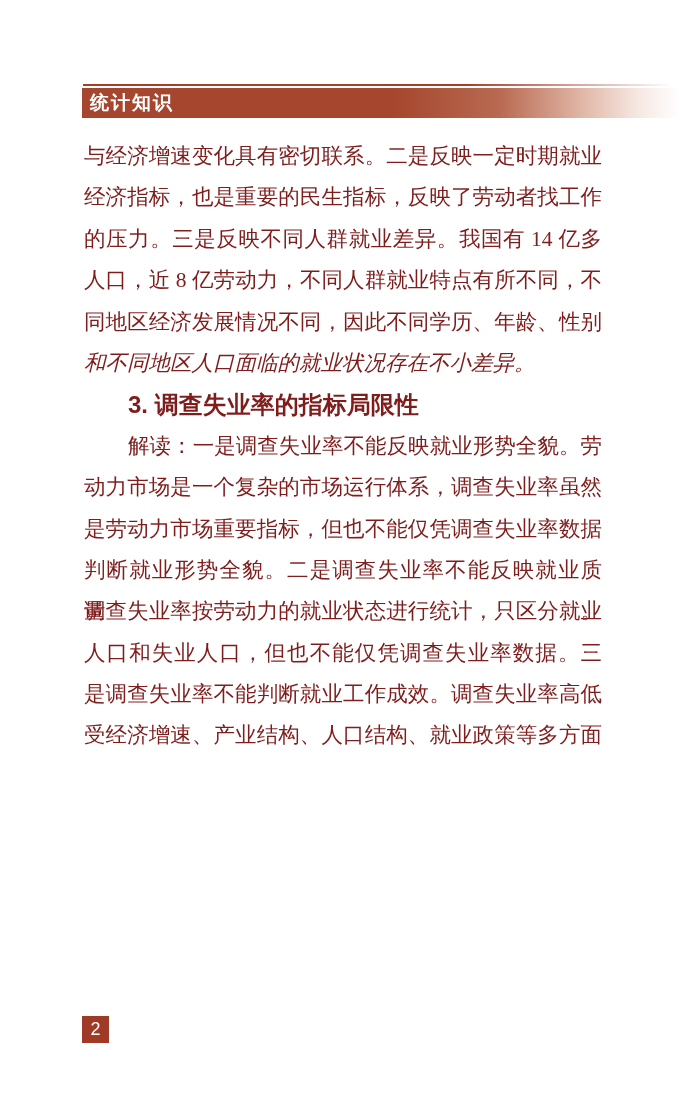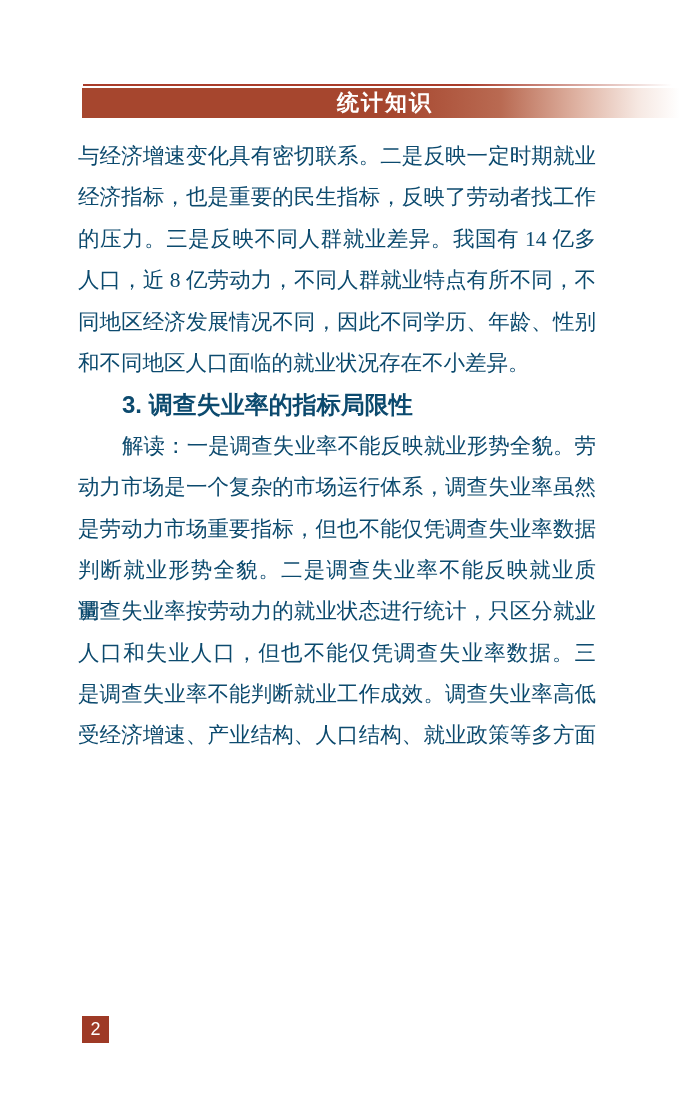--- a/index.html
+++ b/index.html
@@ -27,44 +27,44 @@
     top: 88px;
     width: 598px;
     height: 30px;
     box-sizing: border-box;
     padding-left: 8px;
     background: linear-gradient(to right,
       #a6462e 0%, #a6462e 52%, #b96a52 70%, #dfb3a3 83%, #f6e8e2 93%, #ffffff 100%);
     color: #ffffff;
     font-family: "Liberation Sans", sans-serif;
     font-weight: bold;
-    font-size: 22px;
+    font-size: 19px;
     line-height: 30px;
     letter-spacing: 2px;
-    text-align: center;
   }
   
   .body-text {
     position: absolute;
-    left: 78px;
+    left: 84px;
     top: 136px;
     width: 518px;
     font-size: 21.5px;
     line-height: 41.4px;
-    color: #0c4a6e;
+    color: #7f1d1d;
   }
   .ln {
     text-align: justify;
     text-align-last: justify;
     text-justify: inter-character;
     height: 41.4px;
   }
   .ln.left {
     text-align: left;
     text-align-last: left;
+    font-style: italic;
   }
   .ln.ind { text-indent: 44px; }
   .ln.head {
     font-family: "Liberation Sans", sans-serif;
     font-weight: bold;
     font-size: 24px;
     text-align: left;
     text-align-last: left;
     text-indent: 44px;
   }

